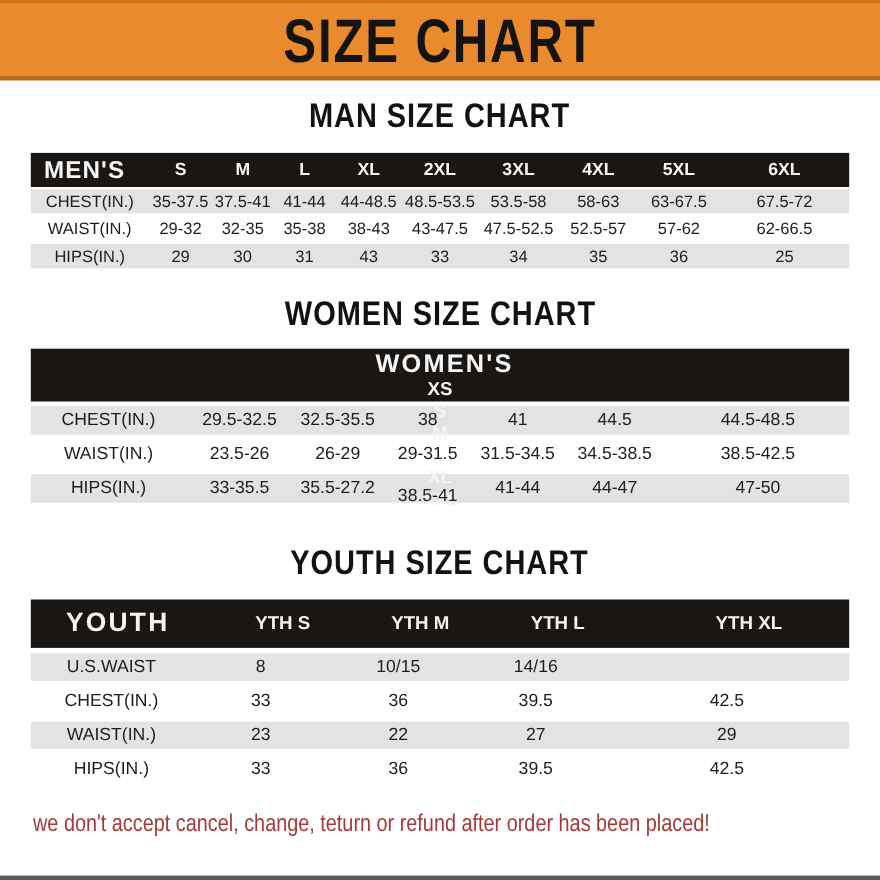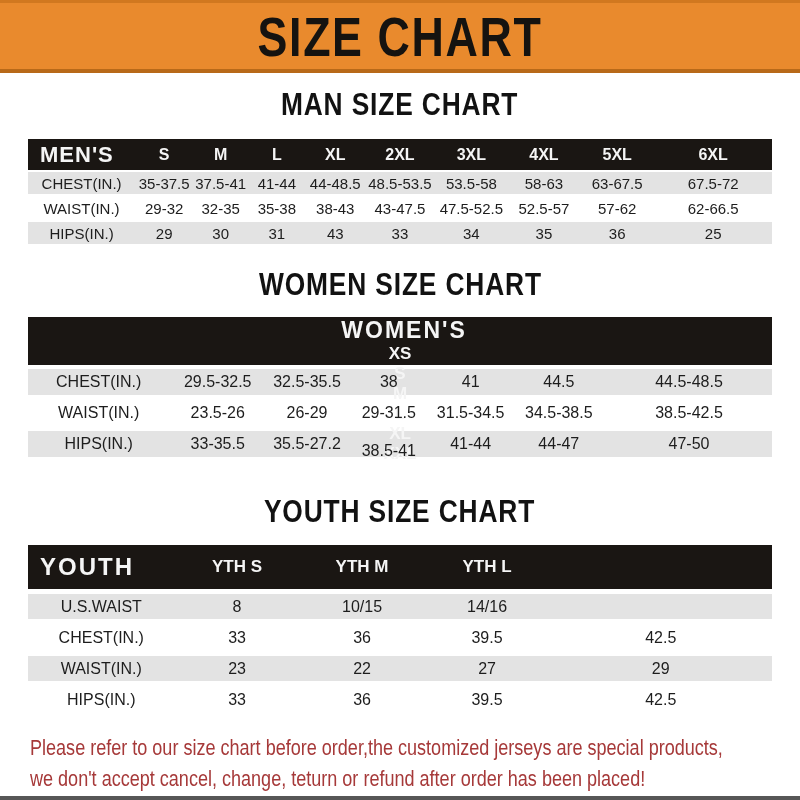--- a/index.html
+++ b/index.html
@@ -161,24 +161,25 @@
         <span class="tcell" style="width: 11%;">41-44</span>
         <span class="tcell" style="width: 12.7%;">44-47</span>
         <span class="tcell" style="width: 22.3%;">47-50</span>
       </div>
     </div>
 
   <h2 class="heading heading-youth"><span class="cond">YOUTH SIZE CHART</span></h2>
 
   <div class="table" id="youth-table">
       <div class="trow thead">
-        <span class="tcell tlabel hlabel" style="width: 19.7%;">YOUTH</span>
+        <span class="tcell tlabel hlabel" style="width: 19.7%; margin-left: 20px;">YOUTH</span>
         <span class="tcell hcol" style="width: 16.8%;">YTH S</span>
         <span class="tcell hcol" style="width: 16.8%;">YTH M</span>
         <span class="tcell hcol" style="width: 16.8%;">YTH L</span>
+        <span class="tcell hcol" style="width: 29.9%;">YTH XL</span>
       </div>
       <div class="trow gray">
         <span class="tcell tlabel" style="width: 19.7%;">U.S.WAIST</span>
         <span class="tcell" style="width: 16.8%;">8</span>
         <span class="tcell" style="width: 16.8%;">10/15</span>
         <span class="tcell" style="width: 16.8%;">14/16</span>
       </div>
       <div class="trow white">
         <span class="tcell tlabel" style="width: 19.7%;">CHEST(IN.)</span>
         <span class="tcell" style="width: 16.8%;">33</span>
@@ -196,18 +197,17 @@
       <div class="trow white">
         <span class="tcell tlabel" style="width: 19.7%;">HIPS(IN.)</span>
         <span class="tcell" style="width: 16.8%;">33</span>
         <span class="tcell" style="width: 16.8%;">36</span>
         <span class="tcell" style="width: 16.8%;">39.5</span>
         <span class="tcell" style="width: 29.9%;">42.5</span>
       </div>
     </div>
 
   <div class="footer">
-    <span class="fline"><span class="cond">Please refer to our size chart before order,the customized jerseys are special products,</span></span>
     <span class="fline"><span class="cond">we don't accept cancel, change, teturn or refund after order has been placed!</span></span>
   </div>
 
   <div class="bottom-strip"></div>
 </div>
 
 </body></html>

